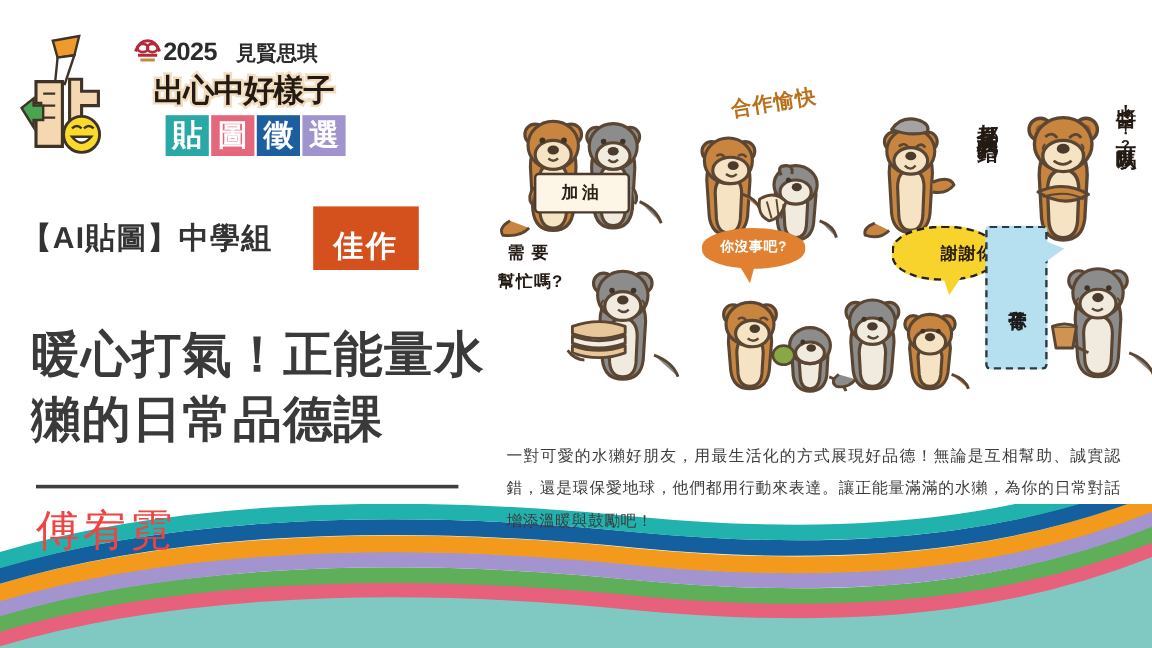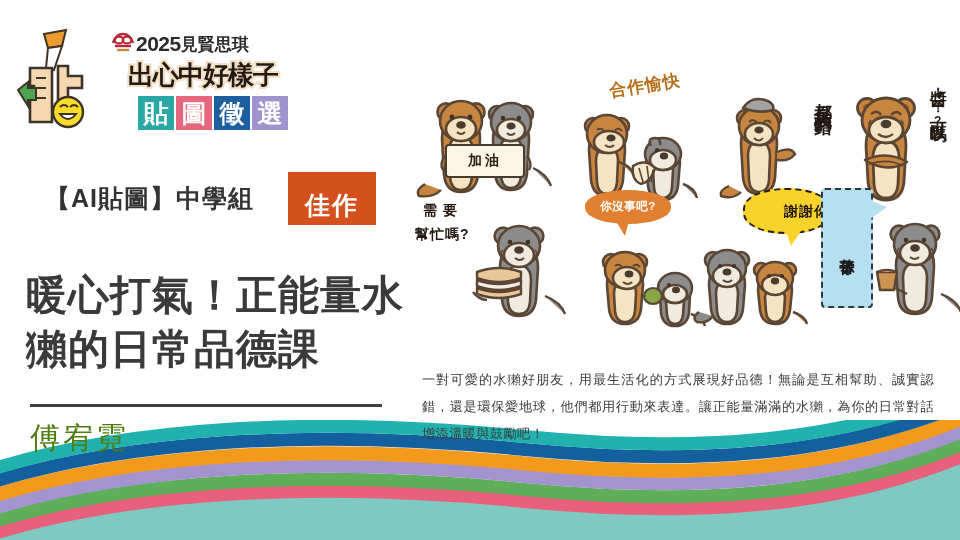--- a/index.html
+++ b/index.html
@@ -7,21 +7,21 @@
     width:960px;height:540px;overflow:hidden;position:relative;
     background:#ffffff;
     font-family:"Liberation Sans","DejaVu Sans",sans-serif;
   }
   .stage{position:absolute;inset:0;overflow:hidden;}
 
   
   .logo{position:absolute;left:14px;top:20px;width:270px;height:120px;}
   .logo-mark{position:absolute;left:0;top:4px;width:88px;height:112px;}
   .logo-right{position:absolute;left:92px;top:0;width:180px;height:120px;}
-  .logo-yearline{position:absolute;left:30px;top:12px;display:flex;align-items:center;gap:0;}
+  .logo-yearline{position:absolute;left:30px;top:12px;display:flex;align-items:center;gap:16px;}
   .logo-yearline .yr{
     font-size:21px;font-weight:bold;color:#2b2b2b;letter-spacing:-0.5px;
     font-family:"Liberation Sans",sans-serif;
   }
   .logo-yearline .cn{
     font-size:17px;font-weight:bold;color:#2b2b2b;letter-spacing:0px;
   }
   .logo-slogan{
     position:absolute;left:22px;top:38px;
     font-size:26px;font-weight:bold;color:#231a14;letter-spacing:-1px;
@@ -29,35 +29,35 @@
     white-space:nowrap;
   }
   .logo-boxes{position:absolute;left:32px;top:76px;display:flex;gap:2px;}
   .logo-boxes .bx{
     width:36px;height:34px;display:flex;align-items:center;justify-content:center;
     color:#ffffff;font-size:25px;font-weight:bold;line-height:1;
   }
   .sealmark{position:absolute;left:4px;top:10px;width:26px;height:26px;}
 
   
-  .cat-row{position:absolute;left:18px;top:172px;display:flex;align-items:center;gap:34px;margin-left:27px;}
+  .cat-row{position:absolute;left:18px;top:172px;display:flex;align-items:center;gap:34px;}
   .cat-name{font-size:25px;font-weight:bold;color:#333333;letter-spacing:1px;white-space:nowrap;}
   .award-badge{
     background:#d4511e;color:#ffffff;font-size:25px;font-weight:bold;
     padding:20px 17px 7px;letter-spacing:2px;line-height:1.05;
   }
   .work-title{
     position:absolute;left:26px;top:268px;width:380px;
     font-size:41px;font-weight:bold;color:#3a3a3a;line-height:1.32;
     letter-spacing:1px;
   }
   .divider{position:absolute;left:30px;top:404px;width:352px;height:3px;background:#3f3f3f;}
   .author{
     position:absolute;left:30px;top:418px;
-    font-size:30px;color:#4d7c0f;letter-spacing:3px;font-weight:normal;
+    font-size:36px;color:#ef4444;letter-spacing:3px;font-weight:normal;
   }
 
   
   .desc{
     position:absolute;left:422px;top:366px;width:512px;
     font-size:13.2px;color:#3c3c3c;line-height:2.06;
     letter-spacing:0.4px;text-align:justify;
   }
 
   

